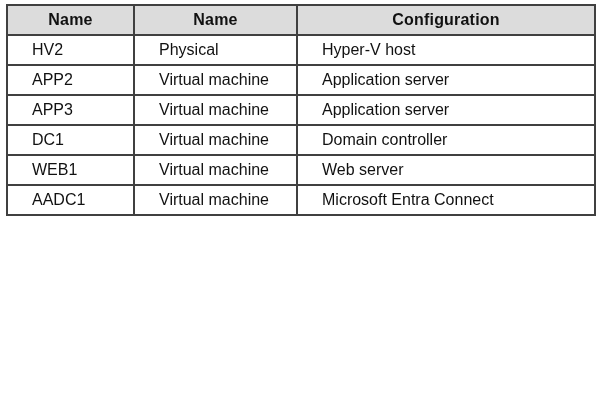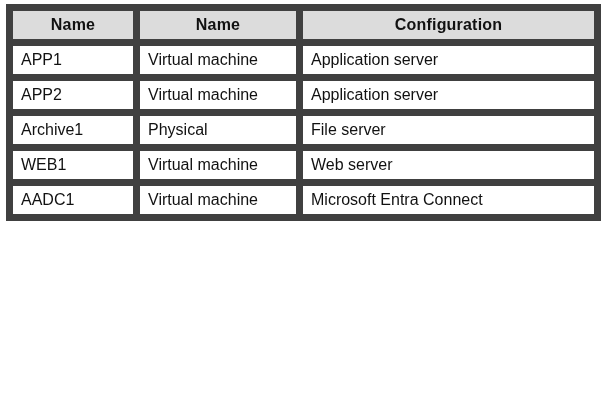--- a/index.html
+++ b/index.html
@@ -33,23 +33,23 @@
     table-layout: fixed;
     background: #ffffff;
   }
 
   .server-table col.col-name   { width: 127px; }
   .server-table col.col-type   { width: 163px; }
   .server-table col.col-config { width: 298px; }
 
   .server-table th,
   .server-table td {
-    border: 7px solid #404040;
+    border: 2px solid #404040;
     height: 28px;
-    padding: 0 8px;
+    padding: 0 24px;
     font-size: 16px;
     line-height: 26px;
     color: #111111;
     vertical-align: middle;
     white-space: nowrap;
     overflow: hidden;
   }
 
   .server-table thead th {
     background: #dcdcdc;
@@ -77,33 +77,38 @@
     </colgroup>
     <thead>
       <tr>
         <th>Name</th>
         <th>Name</th>
         <th>Configuration</th>
       </tr>
     </thead>
     <tbody>
       <tr>
-        <td>APP1</td>
-        <td>Virtual machine</td>
-        <td>Application server</td>
+        <td>HV2</td>
+        <td>Physical</td>
+        <td>Hyper-V host</td>
       </tr>
       <tr>
         <td>APP2</td>
         <td>Virtual machine</td>
         <td>Application server</td>
       </tr>
       <tr>
-        <td>Archive1</td>
-        <td>Physical</td>
-        <td>File server</td>
+        <td>APP3</td>
+        <td>Virtual machine</td>
+        <td>Application server</td>
+      </tr>
+      <tr>
+        <td>DC1</td>
+        <td>Virtual machine</td>
+        <td>Domain controller</td>
       </tr>
       <tr>
         <td>WEB1</td>
         <td>Virtual machine</td>
         <td>Web server</td>
       </tr>
       <tr>
         <td>AADC1</td>
         <td>Virtual machine</td>
         <td>Microsoft Entra Connect</td>

